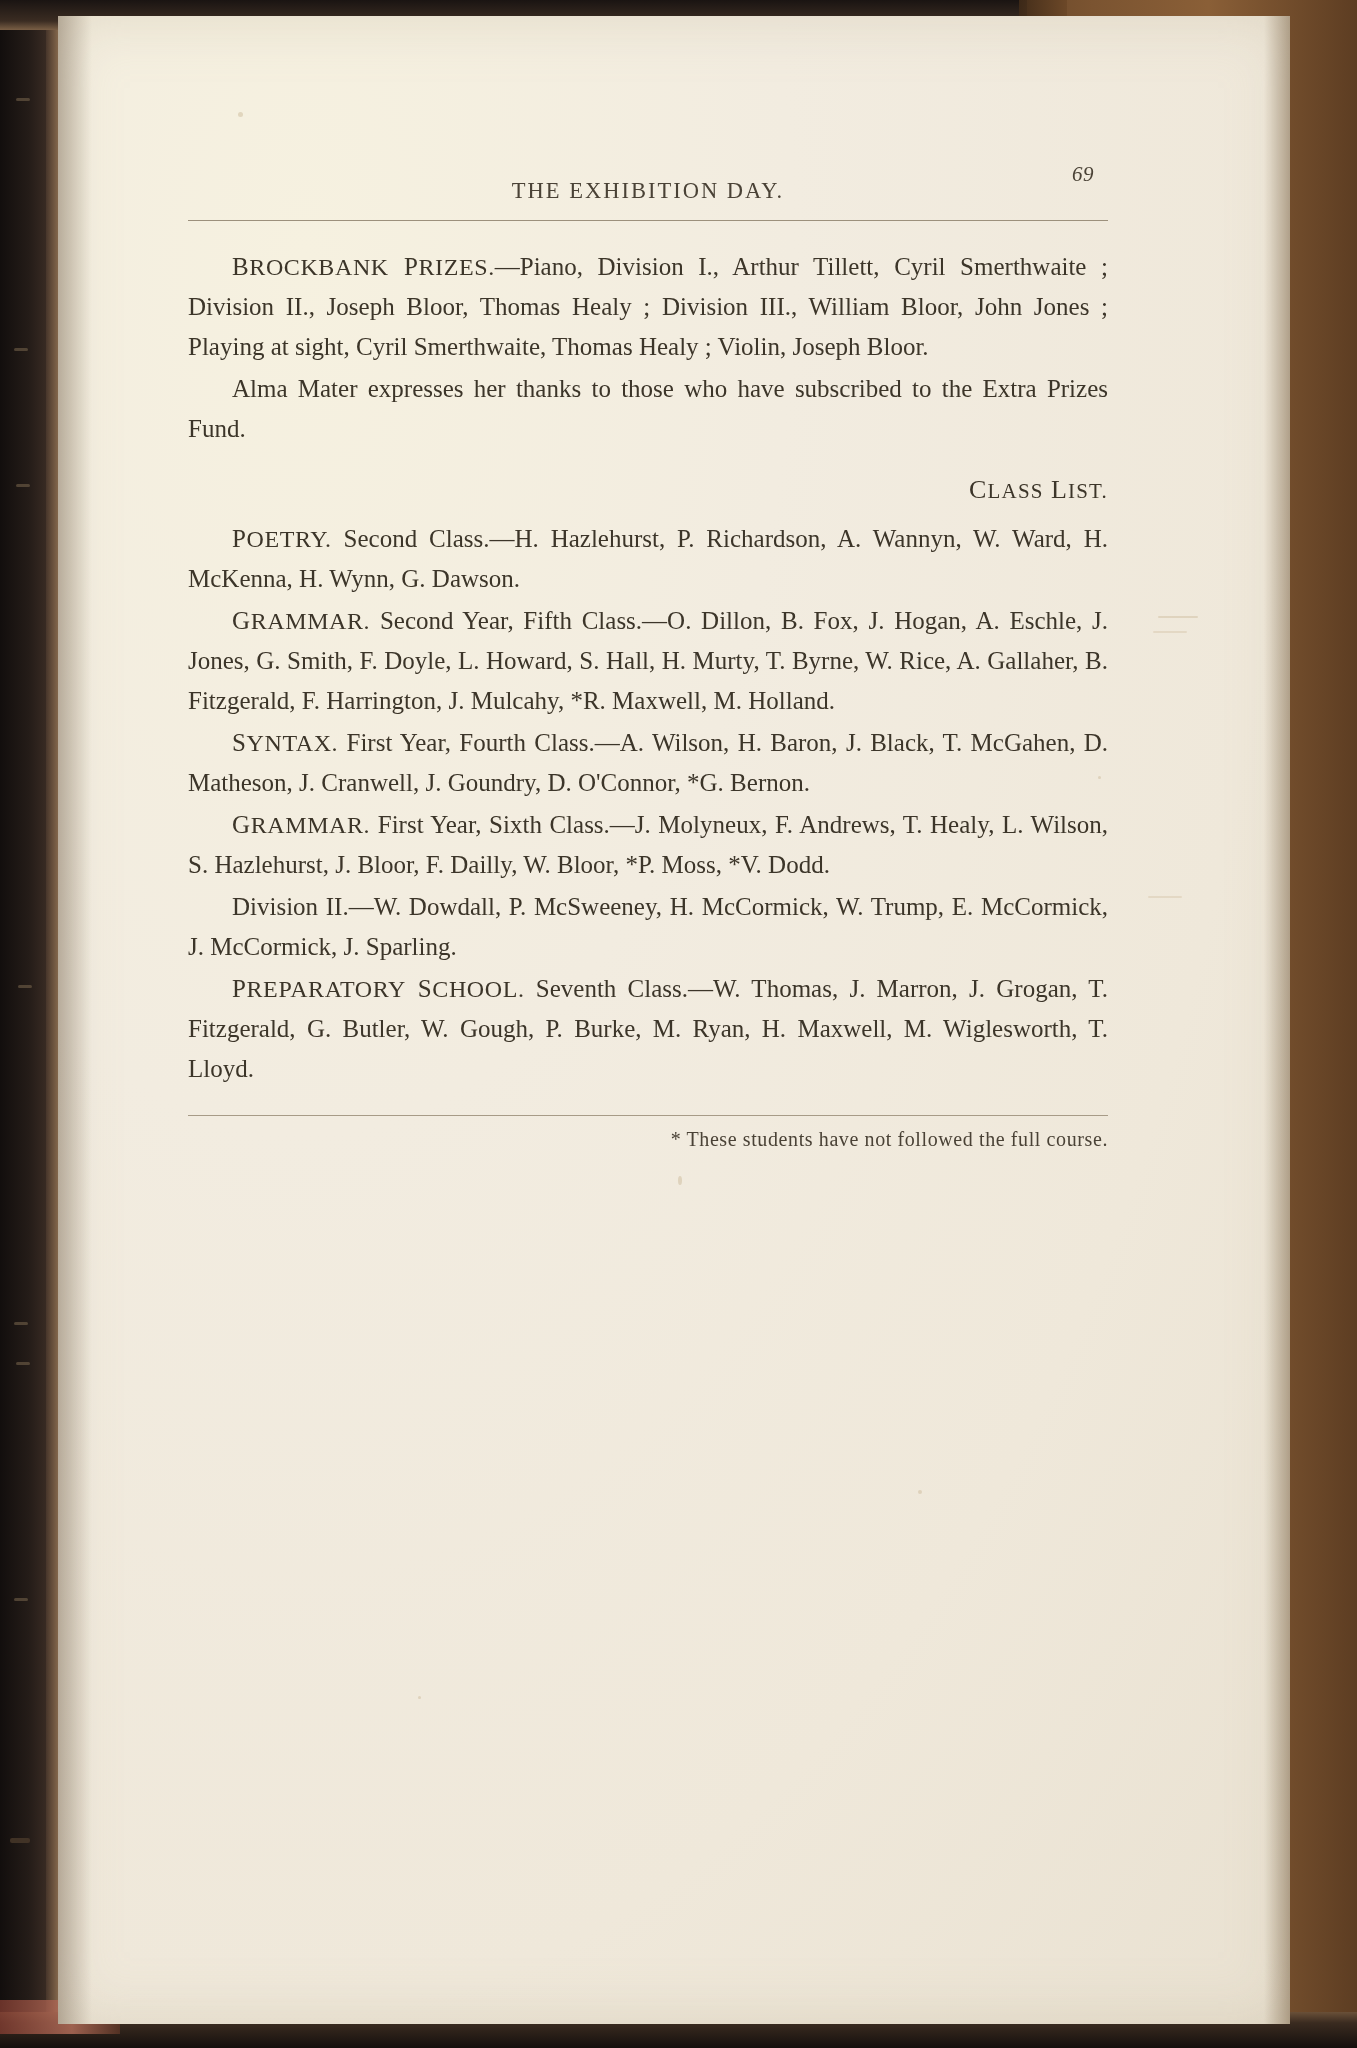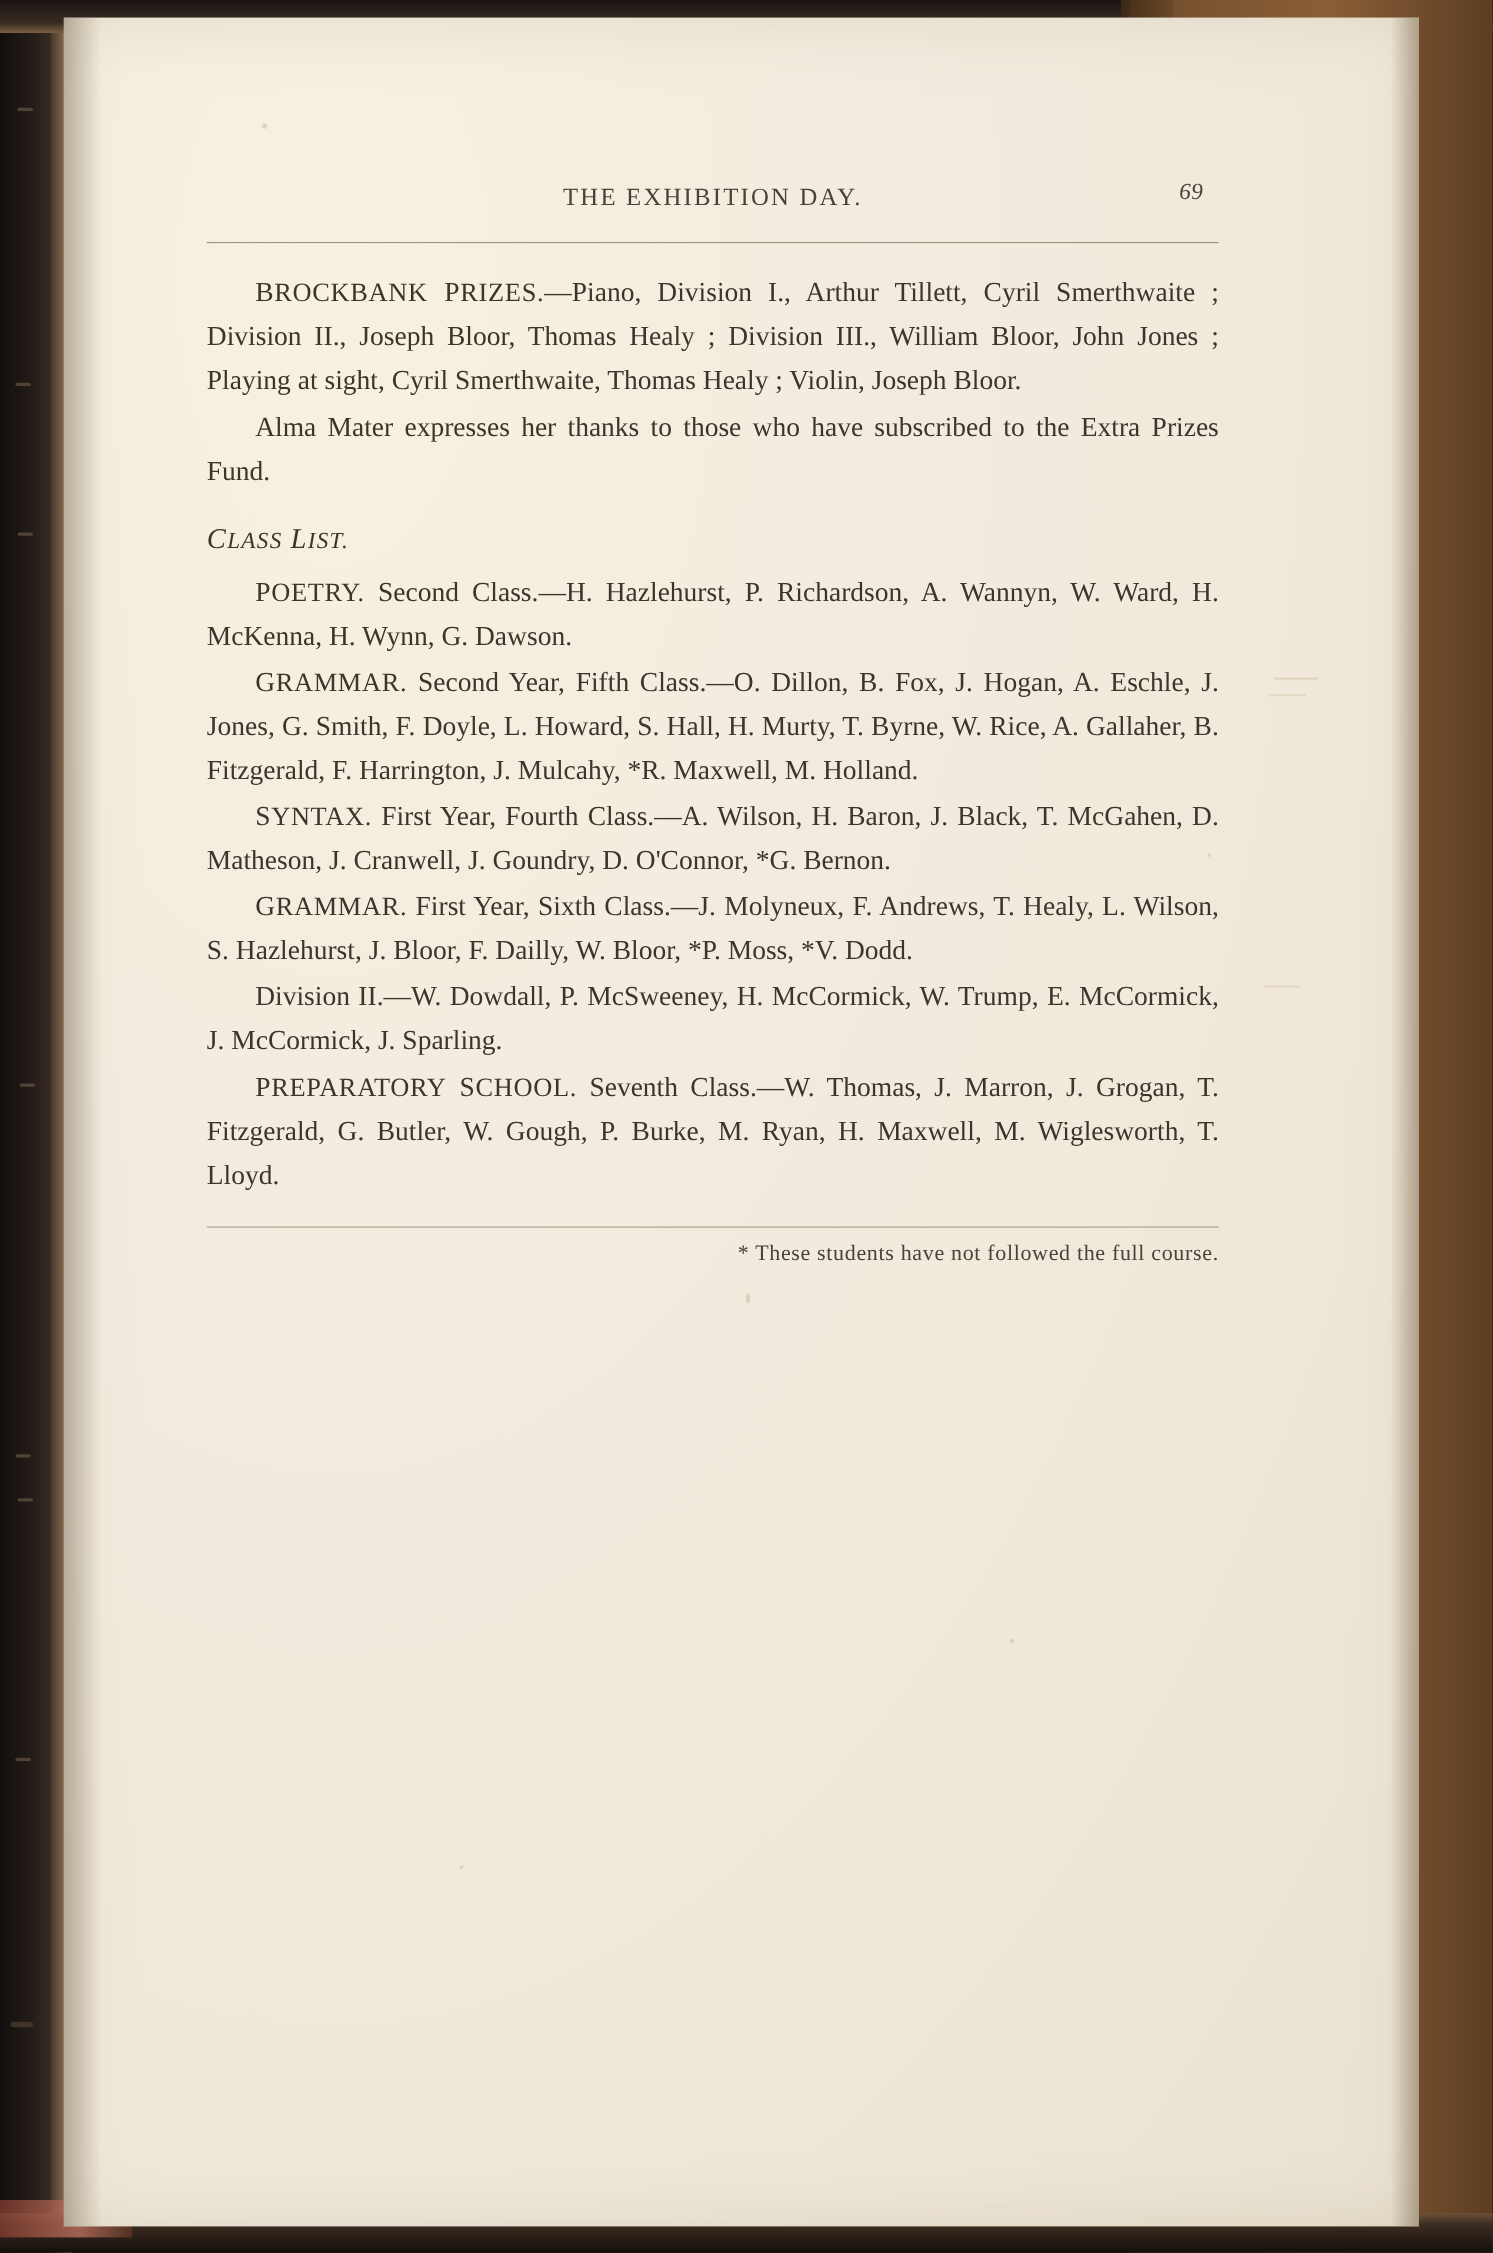--- a/index.html
+++ b/index.html
@@ -120,21 +120,21 @@
   .content {
     position: absolute;
     left: 130px;
     top: 150px;
     width: 920px;
     color: #3b3429;
   }
 
   .header-row {
     display: flex;
-    align-items: flex-start;
+    align-items: flex-end;
     justify-content: center;
     position: relative;
     height: 38px;
   }
   .running-head {
     font-size: 22.5px;
     letter-spacing: 2.0px;
     color: #4a4236;
     font-variant: normal;
     text-transform: uppercase;
@@ -173,26 +173,25 @@
   }
 
   .sc {
     font-size: 25px;
     letter-spacing: .6px;
   }
   .sc .cap { font-size: 25px; }
   .sc .small { font-size: 24px; }
 
   .section-title {
-    text-align: left;
+    text-align: right;
     margin: 26px 0 14px 0;
     font-size: 24px;
     letter-spacing: 1.2px;
     color: #3c3529;
-    font-style: italic;
   }
   .section-title .cap { font-size: 26px; }
   .section-title .small { font-size: 21px; }
 
   .footnote {
     margin-top: 10px;
     text-align: right;
     font-size: 20px;
     letter-spacing: .6px;
     color: #4a4236;

